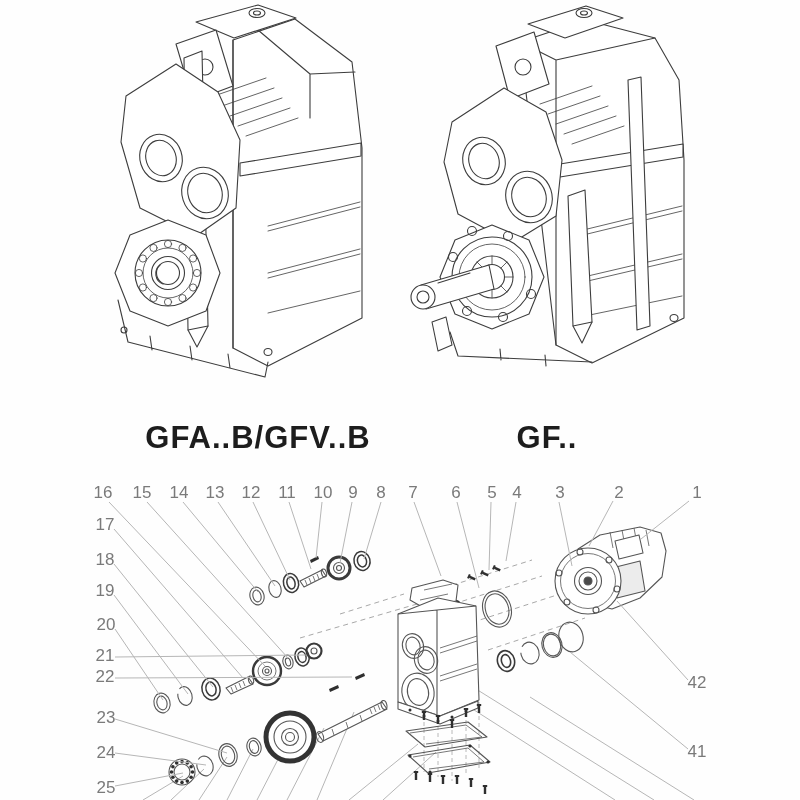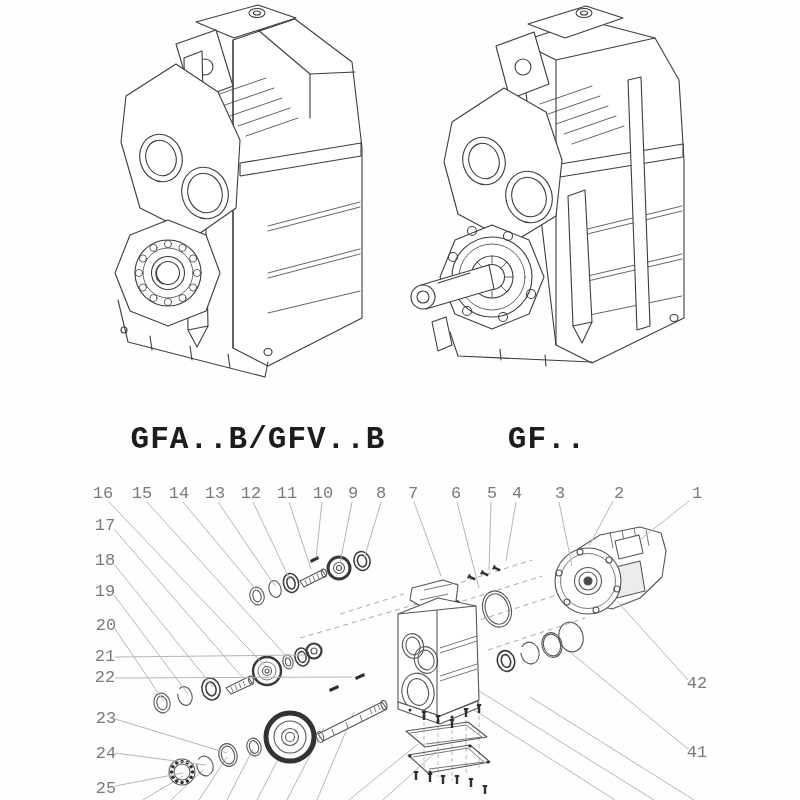--- a/index.html
+++ b/index.html
@@ -1,17 +1,17 @@
 <!DOCTYPE html>
 <html><head>
 <meta charset="utf-8">
 <style>
   html,body{margin:0;padding:0;background:#fff;}
   .page{position:relative;width:800px;height:800px;background:#fefefe;overflow:hidden;
-        font-family:Liberation Mono, monospace;}
+        font-family:Liberation Sans, sans-serif;}
   svg{position:absolute;left:0;top:0;}
   .lw{stroke:#3d3d3d;fill:none;stroke-width:1.1;stroke-linejoin:round;stroke-linecap:round;}
   .lw .wf{fill:#ffffff;}
   .thin{stroke-width:0.8;}
   .pt{stroke:#565656;fill:none;stroke-width:1.1;stroke-linejoin:round;}
   .pt .wf{fill:#ffffff;}
   .dk{stroke:#3a3a3a;}
   .caption{font-weight:bold;font-size:31px;letter-spacing:1px;fill:#1d1d1d;}
   .callout-num{font-size:17px;fill:#7a7a7a;}
   .leader{stroke:#b6b6b6;stroke-width:1;fill:none;}

